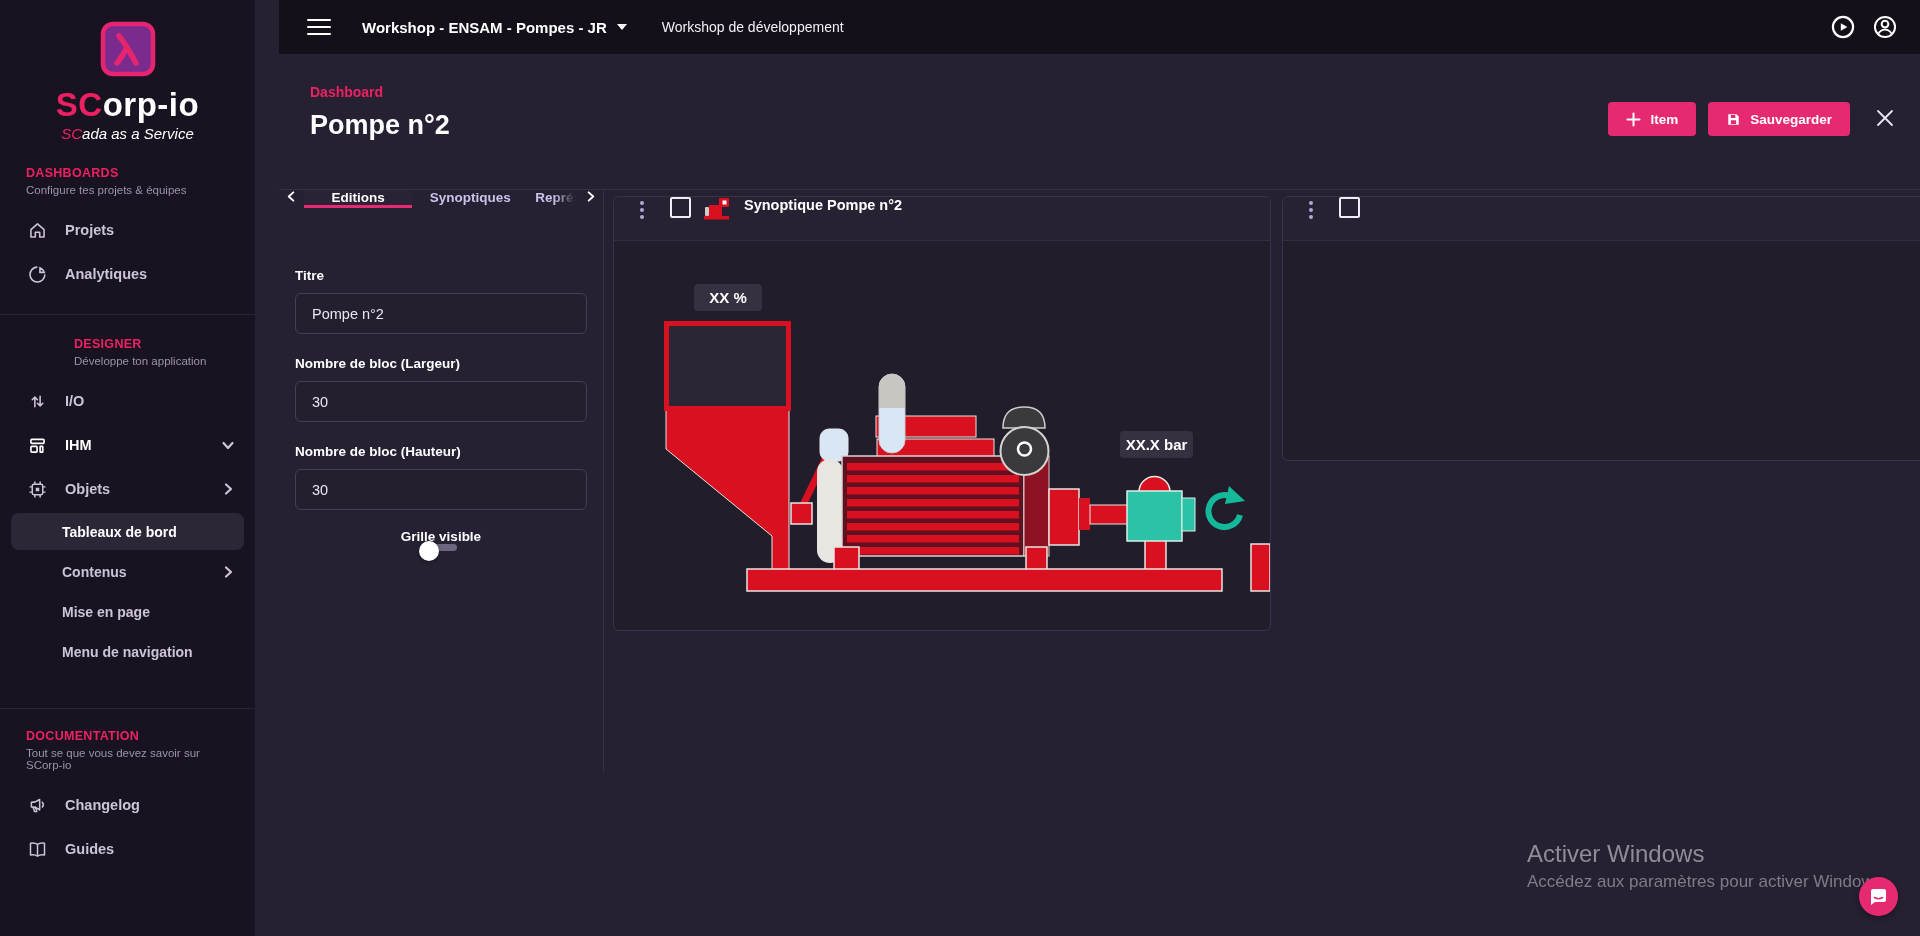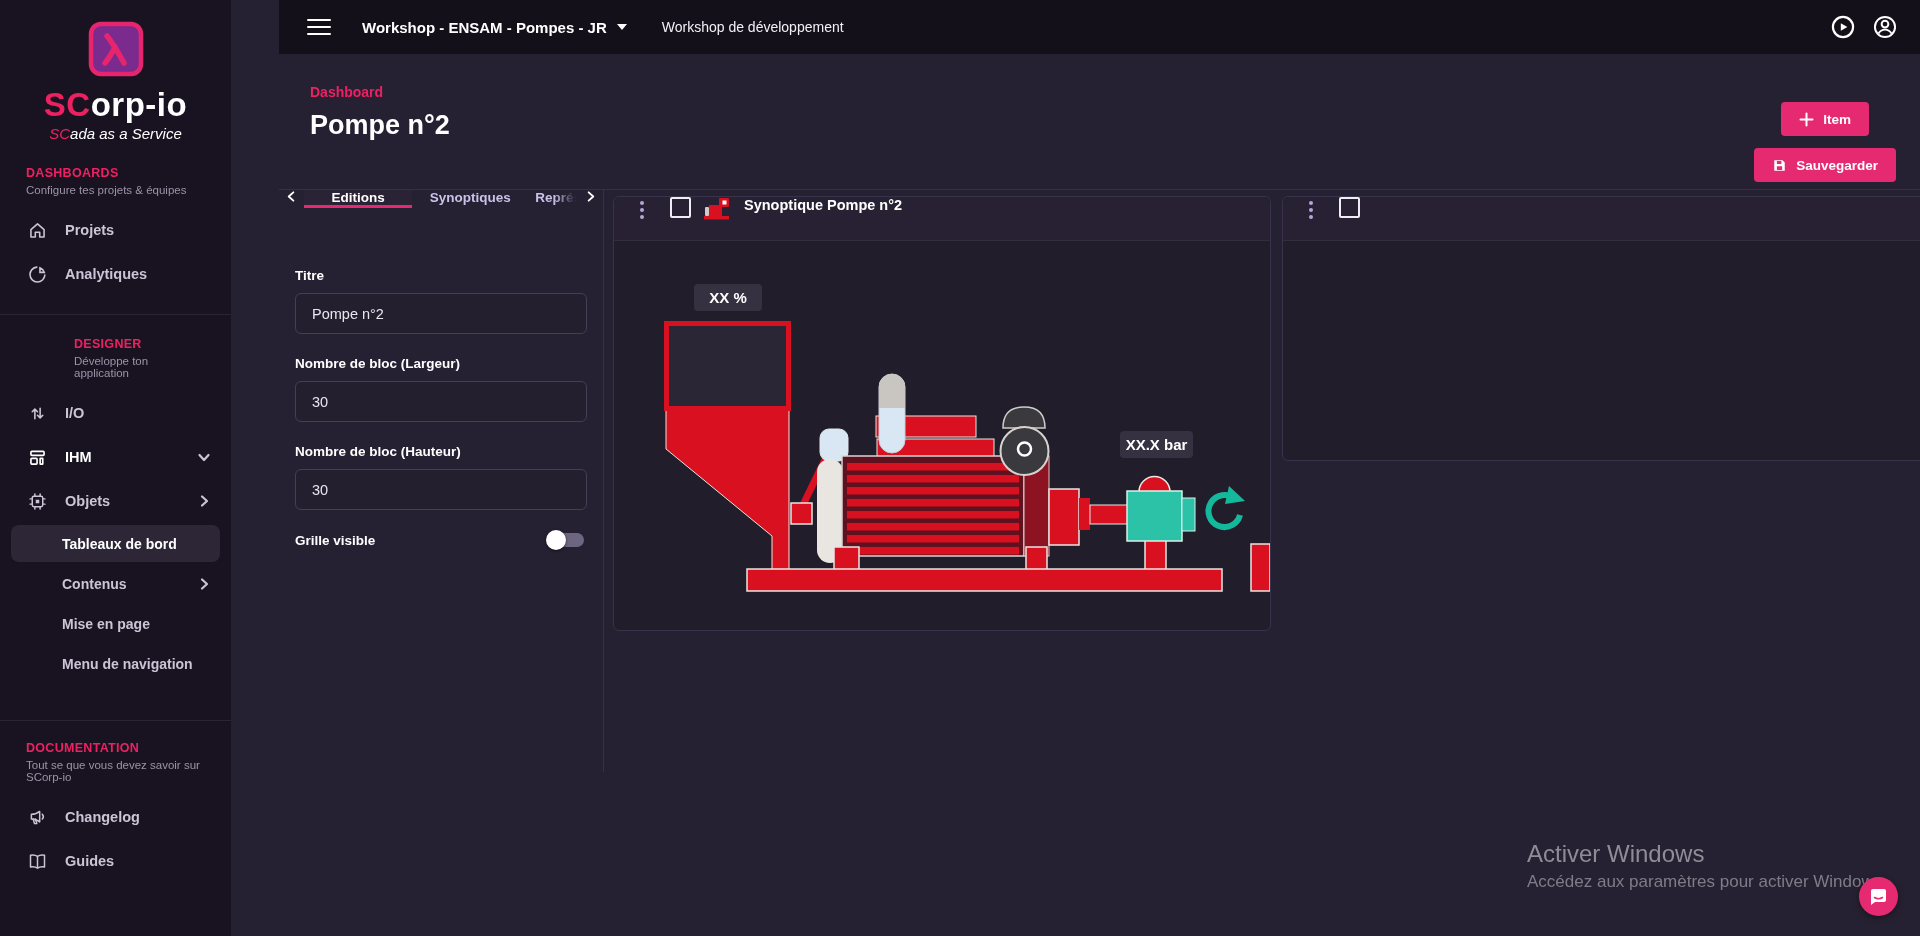--- a/index.html
+++ b/index.html
@@ -3,21 +3,21 @@
 <meta charset="utf-8">
 <style>
   * { margin:0; padding:0; box-sizing:border-box; }
   html,body { background:#0e0b14; }
   .screen{
     position:relative; width:1920px; height:936px; overflow:hidden;
     background:#262132; color:#fff;
     font-family:"Liberation Sans", sans-serif;
   }
   
-  .sidebar{ position:absolute; left:0; top:0; width:231px; height:936px; background:#191321; z-index:5; }
+  .sidebar{ position:absolute; left:0; top:0; width:255px; height:936px; background:#191321; z-index:5; }
   .logo{ padding-top:21px; text-align:center; }
   .logo-mark{ width:56px; height:56px; }
   .logo-title{ font-size:33px; font-weight:700; letter-spacing:.5px; margin-top:5px; }
   .logo-sub{ font-size:15px; font-style:italic; margin-top:1px; }
   .accent-text{ color:#ed2162; }
   .sec-head{ padding:0 26px; }
   .sec-head.first{ margin-top:24px; }
   .sec-head.second{ margin-top:22px;margin-left:48px; }
   .sec-head.third{ margin-top:20px; }
   .sec-label{ color:#ed2162; font-weight:700; font-size:12.5px; letter-spacing:.3px; }
@@ -42,21 +42,21 @@
   .workspace{ margin-left:31px; display:flex; align-items:center; gap:10px; font-weight:700; font-size:15px; cursor:pointer; }
   .caret-down{ width:10px; height:6px; }
   .version{ margin-left:35px; font-size:14px; color:#f2f0f5; }
   .topbar-right{ margin-left:auto; display:flex; align-items:center; gap:16px; }
   .icon-btn{ width:26px; height:26px; color:#fff; cursor:pointer; }
   .icon-btn svg{ width:26px; height:26px; }
   
   .page-header{ height:136px; border-bottom:1px solid #36303f; display:flex; justify-content:space-between; padding:30px 24px 0 31px; }
   .breadcrumb{ color:#ed2162; font-size:14px; font-weight:700; }
   .page-title{ font-size:27px; font-weight:700; margin-top:10px; }
-  .actions{ display:flex; align-items:center; gap:12px; margin-top:18px; align-self:flex-start;flex-direction:column; }
+  .actions{ display:flex; align-items:center; gap:12px; margin-top:18px; align-self:flex-start; }
   .btn{ height:34px; border:none; border-radius:4px; background:#e62a72; color:#fff; font-weight:700;
     font-size:13.5px; display:flex; align-items:center; gap:9px; padding:0 18px; cursor:pointer;
     font-family:"Liberation Sans",sans-serif; }
   .btn svg{ width:15px; height:15px; }
   .close-btn{ background:none; border:none; margin-left:12px; cursor:pointer; color:#e8e4f2; width:22px; height:22px; }
   .close-btn svg{ width:20px; height:20px; }
   
   .content{ position:absolute; top:190px; left:0; right:0; bottom:0; }
   .config-panel{ position:absolute; left:0; top:0; bottom:0; width:325px; border-right:1px solid #36303f; }
   .tabs-row{ height:44px; display:flex; align-items:flex-start; }
@@ -67,21 +67,21 @@
   .tab.active{ background:#2a2335; border-bottom:3px solid #e62a72; color:#fff; padding:0 27px; }
   .tab.truncated{ max-width:56px; overflow:hidden; padding:0 0 0 10px;
     -webkit-mask-image:linear-gradient(90deg,#000 50%,transparent 96%);
     mask-image:linear-gradient(90deg,#000 50%,transparent 96%); }
   .field{ margin:0 16px; }
   .field.first{ margin-top:34px; }
   .field-label{ display:block; margin:22px 0 10px; font-size:13.5px; font-weight:700; color:#fff; }
   .field.first .field-label{ margin-top:0; }
   .text-input{ height:41px; border:1px solid #453f55; border-radius:6px; background:#231f2e;
     display:flex; align-items:center; padding:0 16px; font-size:14.5px; color:#e9e6f0; cursor:text; }
-  .toggle-row{ margin:19px 16px 0; display:flex; align-items:center; justify-content:space-between; height:22px; }
+  .toggle-row{ margin:19px 16px 0; display:flex; align-items:center; justify-content:space-between; height:22px;flex-direction:column; }
   .toggle-label{ font-size:13.5px; font-weight:700; }
   .switch{ width:34px; height:14px; border-radius:7px; background:#6e6680; position:relative; margin-right:3px; cursor:pointer; }
   .knob{ position:absolute; left:-4px; top:-3px; width:20px; height:20px; border-radius:50%;
     background:#fff; box-shadow:0 1px 3px rgba(0,0,0,.6); }
   
   .card{ position:absolute; background:#221d2b; border:1px solid #38324a; border-radius:6px; }
   .card1{ left:334px; top:6px; width:658px; height:435px; }
   .card2{ left:1003px; top:6px; width:656px; height:265px; }
   .card-header{ height:44px; background:#272133; border-bottom:1px solid #332d3f; border-radius:6px 6px 0 0;
     display:flex; align-items:flex-start; padding-left:22px; }

